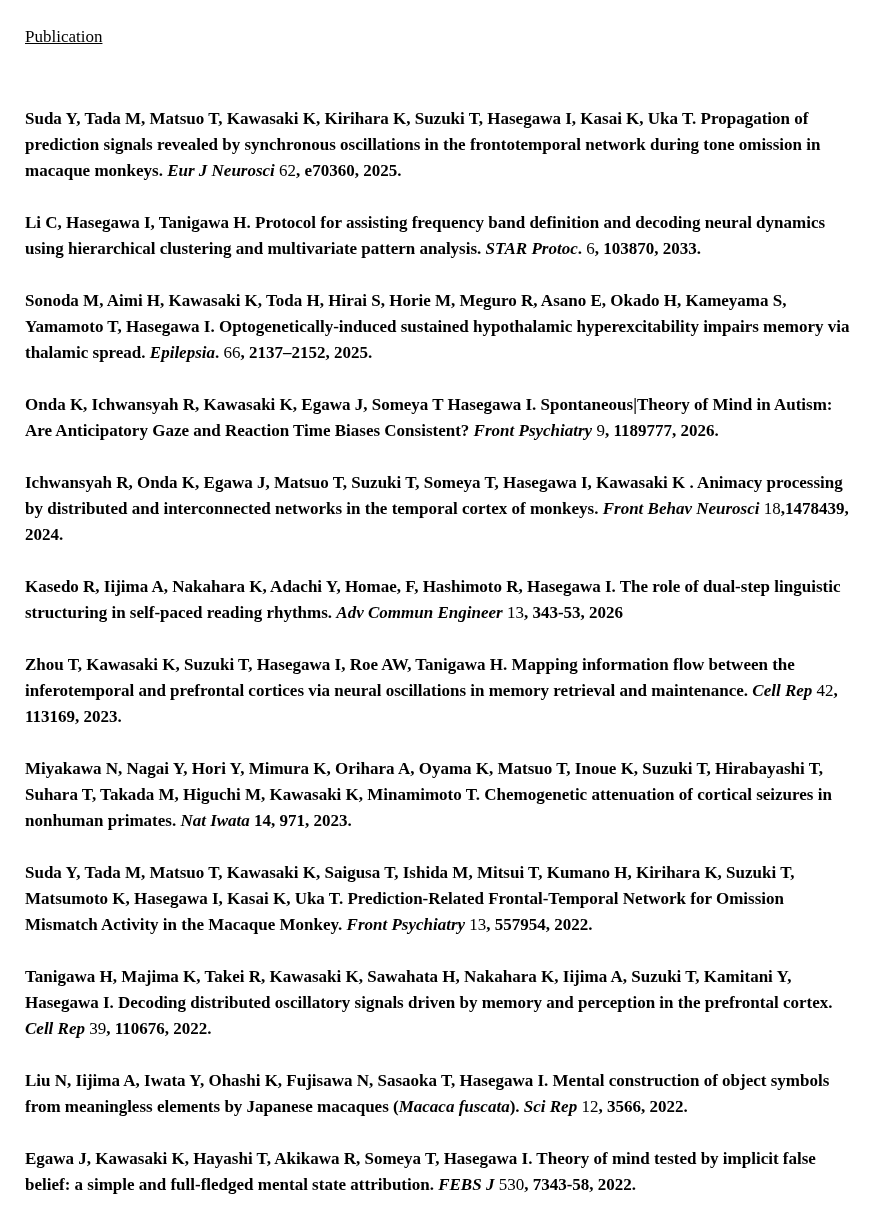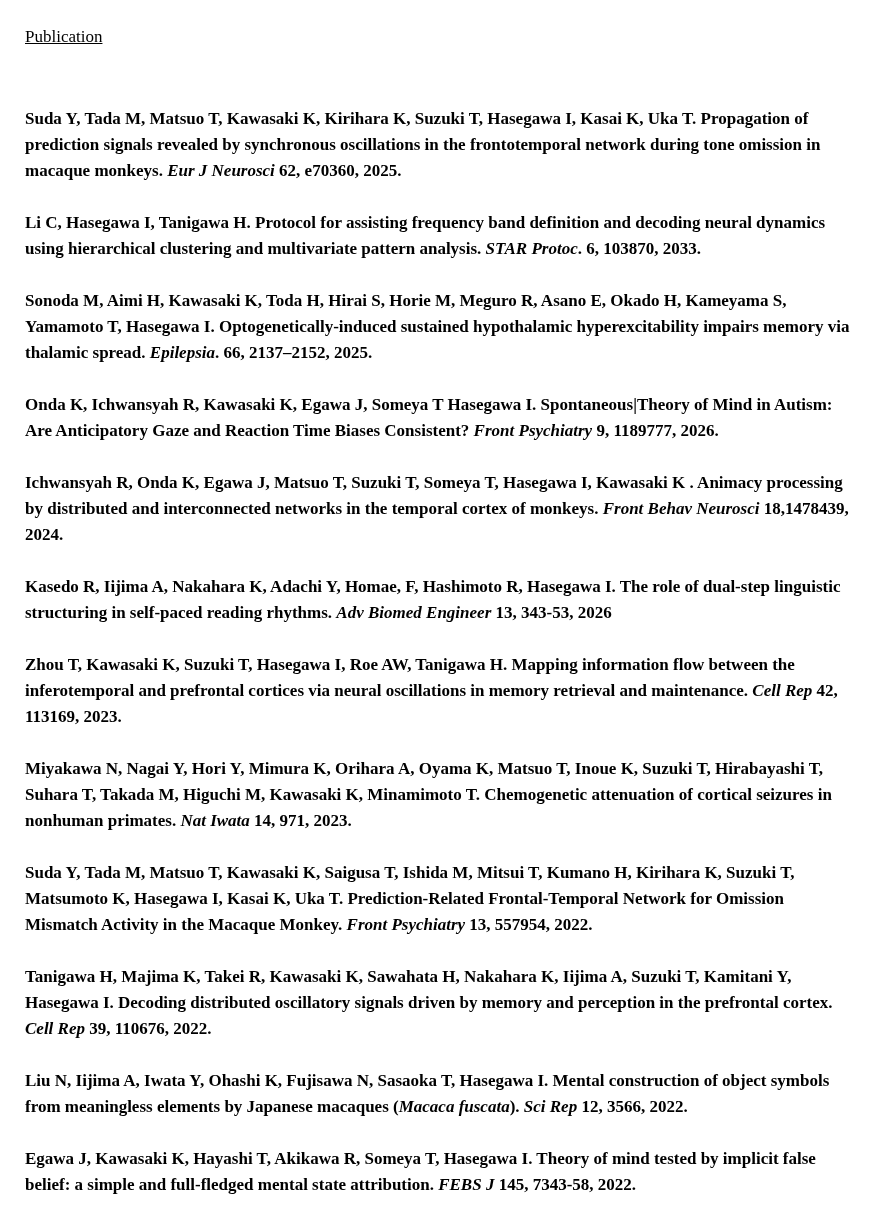--- a/index.html
+++ b/index.html
@@ -32,34 +32,34 @@
     font-size: 17px;
     line-height: 26px;
     margin: 0 0 26px 0;
     max-width: 828px;
   }
   .publication-entry:last-child {
     margin-bottom: 0;
   }
   .seg-normal { font-style: normal; font-weight: bold; }
   .seg-italic { font-style: italic; font-weight: bold; }
-  .seg-bold   { font-style: normal; font-weight: bold; text-align: right; }
+  .seg-bold   { font-style: normal; font-weight: normal; text-align: right; }
 </style>
 </head>
 <body>
 
 <div class="page">
   <h1 class="page-title">Publication</h1>
   <div class="publication-list">
       <p class="publication-entry"><span class="seg-normal">Suda Y, Tada M, Matsuo T, Kawasaki K, Kirihara K, Suzuki T, Hasegawa I, Kasai K, Uka T. Propagation of prediction signals revealed by synchronous oscillations in the frontotemporal network during tone omission in macaque monkeys. </span><span class="seg-italic">Eur J Neurosci</span><span class="seg-normal"> </span><span class="seg-bold">62</span><span class="seg-normal">, e70360, 2025.</span></p>
       <p class="publication-entry"><span class="seg-normal">Li C, Hasegawa I, Tanigawa H. Protocol for assisting frequency band definition and decoding neural dynamics using hierarchical clustering and multivariate pattern analysis. </span><span class="seg-italic">STAR Protoc</span><span class="seg-normal">. </span><span class="seg-bold">6</span><span class="seg-normal">, 103870, 2033.</span></p>
       <p class="publication-entry"><span class="seg-normal">Sonoda M, Aimi H, Kawasaki K, Toda H, Hirai S, Horie M, Meguro R, Asano E, Okado H, Kameyama S, Yamamoto T, Hasegawa I. Optogenetically-induced sustained hypothalamic hyperexcitability impairs memory via thalamic spread. </span><span class="seg-italic">Epilepsia</span><span class="seg-normal">. </span><span class="seg-bold">66</span><span class="seg-normal">, 2137–2152, 2025.</span></p>
       <p class="publication-entry"><span class="seg-normal">Onda K, Ichwansyah R, Kawasaki K, Egawa J, Someya T Hasegawa I. Spontaneous|Theory of Mind in Autism: Are Anticipatory Gaze and Reaction Time Biases Consistent? </span><span class="seg-italic">Front Psychiatry</span><span class="seg-normal"> </span><span class="seg-bold">9</span><span class="seg-normal">, 1189777, 2026.</span></p>
       <p class="publication-entry"><span class="seg-normal">Ichwansyah R, Onda K, Egawa J, Matsuo T, Suzuki T, Someya T, Hasegawa I, Kawasaki K . Animacy processing by distributed and interconnected networks in the temporal cortex of monkeys. </span><span class="seg-italic">Front Behav Neurosci</span><span class="seg-normal"> </span><span class="seg-bold">18</span><span class="seg-normal">,1478439, 2024.</span></p>
-      <p class="publication-entry"><span class="seg-normal">Kasedo R, Iijima A, Nakahara K, Adachi Y, Homae, F, Hashimoto R, Hasegawa I. The role of dual-step linguistic structuring in self-paced reading rhythms. </span><span class="seg-italic">Adv Biomed Engineer</span><span class="seg-normal"> </span><span class="seg-bold">13</span><span class="seg-normal">, 343-53, 2026</span></p>
+      <p class="publication-entry"><span class="seg-normal">Kasedo R, Iijima A, Nakahara K, Adachi Y, Homae, F, Hashimoto R, Hasegawa I. The role of dual-step linguistic structuring in self-paced reading rhythms. </span><span class="seg-italic">Adv Commun Engineer</span><span class="seg-normal"> </span><span class="seg-bold">13</span><span class="seg-normal">, 343-53, 2026</span></p>
       <p class="publication-entry"><span class="seg-normal">Zhou T, Kawasaki K, Suzuki T, Hasegawa I, Roe AW, Tanigawa H. Mapping information flow between the inferotemporal and prefrontal cortices via neural oscillations in memory retrieval and maintenance. </span><span class="seg-italic">Cell Rep</span><span class="seg-normal"> </span><span class="seg-bold">42</span><span class="seg-normal">, 113169, 2023.</span></p>
       <p class="publication-entry"><span class="seg-normal">Miyakawa N, Nagai Y, Hori Y, Mimura K, Orihara A, Oyama K, Matsuo T, Inoue K, Suzuki T, Hirabayashi T, Suhara T, Takada M, Higuchi M, Kawasaki K, Minamimoto T. Chemogenetic attenuation of cortical seizures in nonhuman primates. </span><span class="seg-italic">Nat Iwata</span><span class="seg-normal"> 14, 971, 2023.</span></p>
       <p class="publication-entry"><span class="seg-normal">Suda Y, Tada M, Matsuo T, Kawasaki K, Saigusa T, Ishida M, Mitsui T, Kumano H, Kirihara K, Suzuki T, Matsumoto K, Hasegawa I, Kasai K, Uka T. Prediction-Related Frontal-Temporal Network for Omission Mismatch Activity in the Macaque Monkey. </span><span class="seg-italic">Front Psychiatry</span><span class="seg-normal"> </span><span class="seg-bold">13</span><span class="seg-normal">, 557954, 2022.</span></p>
       <p class="publication-entry"><span class="seg-normal">Tanigawa H, Majima K, Takei R, Kawasaki K, Sawahata H, Nakahara K, Iijima A, Suzuki T, Kamitani Y, Hasegawa I. Decoding distributed oscillatory signals driven by memory and perception in the prefrontal cortex. </span><span class="seg-italic">Cell Rep</span><span class="seg-normal"> </span><span class="seg-bold">39</span><span class="seg-normal">, 110676, 2022.</span></p>
       <p class="publication-entry"><span class="seg-normal">Liu N, Iijima A, Iwata Y, Ohashi K, Fujisawa N, Sasaoka T, Hasegawa I. Mental construction of object symbols from meaningless elements by Japanese macaques (</span><span class="seg-italic">Macaca fuscata</span><span class="seg-normal">). </span><span class="seg-italic">Sci Rep</span><span class="seg-normal"> </span><span class="seg-bold">12</span><span class="seg-normal">, 3566, 2022.</span></p>
-      <p class="publication-entry"><span class="seg-normal">Egawa J, Kawasaki K, Hayashi T, Akikawa R, Someya T, Hasegawa I. Theory of mind tested by implicit false belief: a simple and full-fledged mental state attribution. </span><span class="seg-italic">FEBS J</span><span class="seg-normal"> </span><span class="seg-bold">145</span><span class="seg-normal">, 7343-58, 2022.</span></p>
+      <p class="publication-entry"><span class="seg-normal">Egawa J, Kawasaki K, Hayashi T, Akikawa R, Someya T, Hasegawa I. Theory of mind tested by implicit false belief: a simple and full-fledged mental state attribution. </span><span class="seg-italic">FEBS J</span><span class="seg-normal"> </span><span class="seg-bold">530</span><span class="seg-normal">, 7343-58, 2022.</span></p>
     </div>
 </div>
 
 </body></html>

